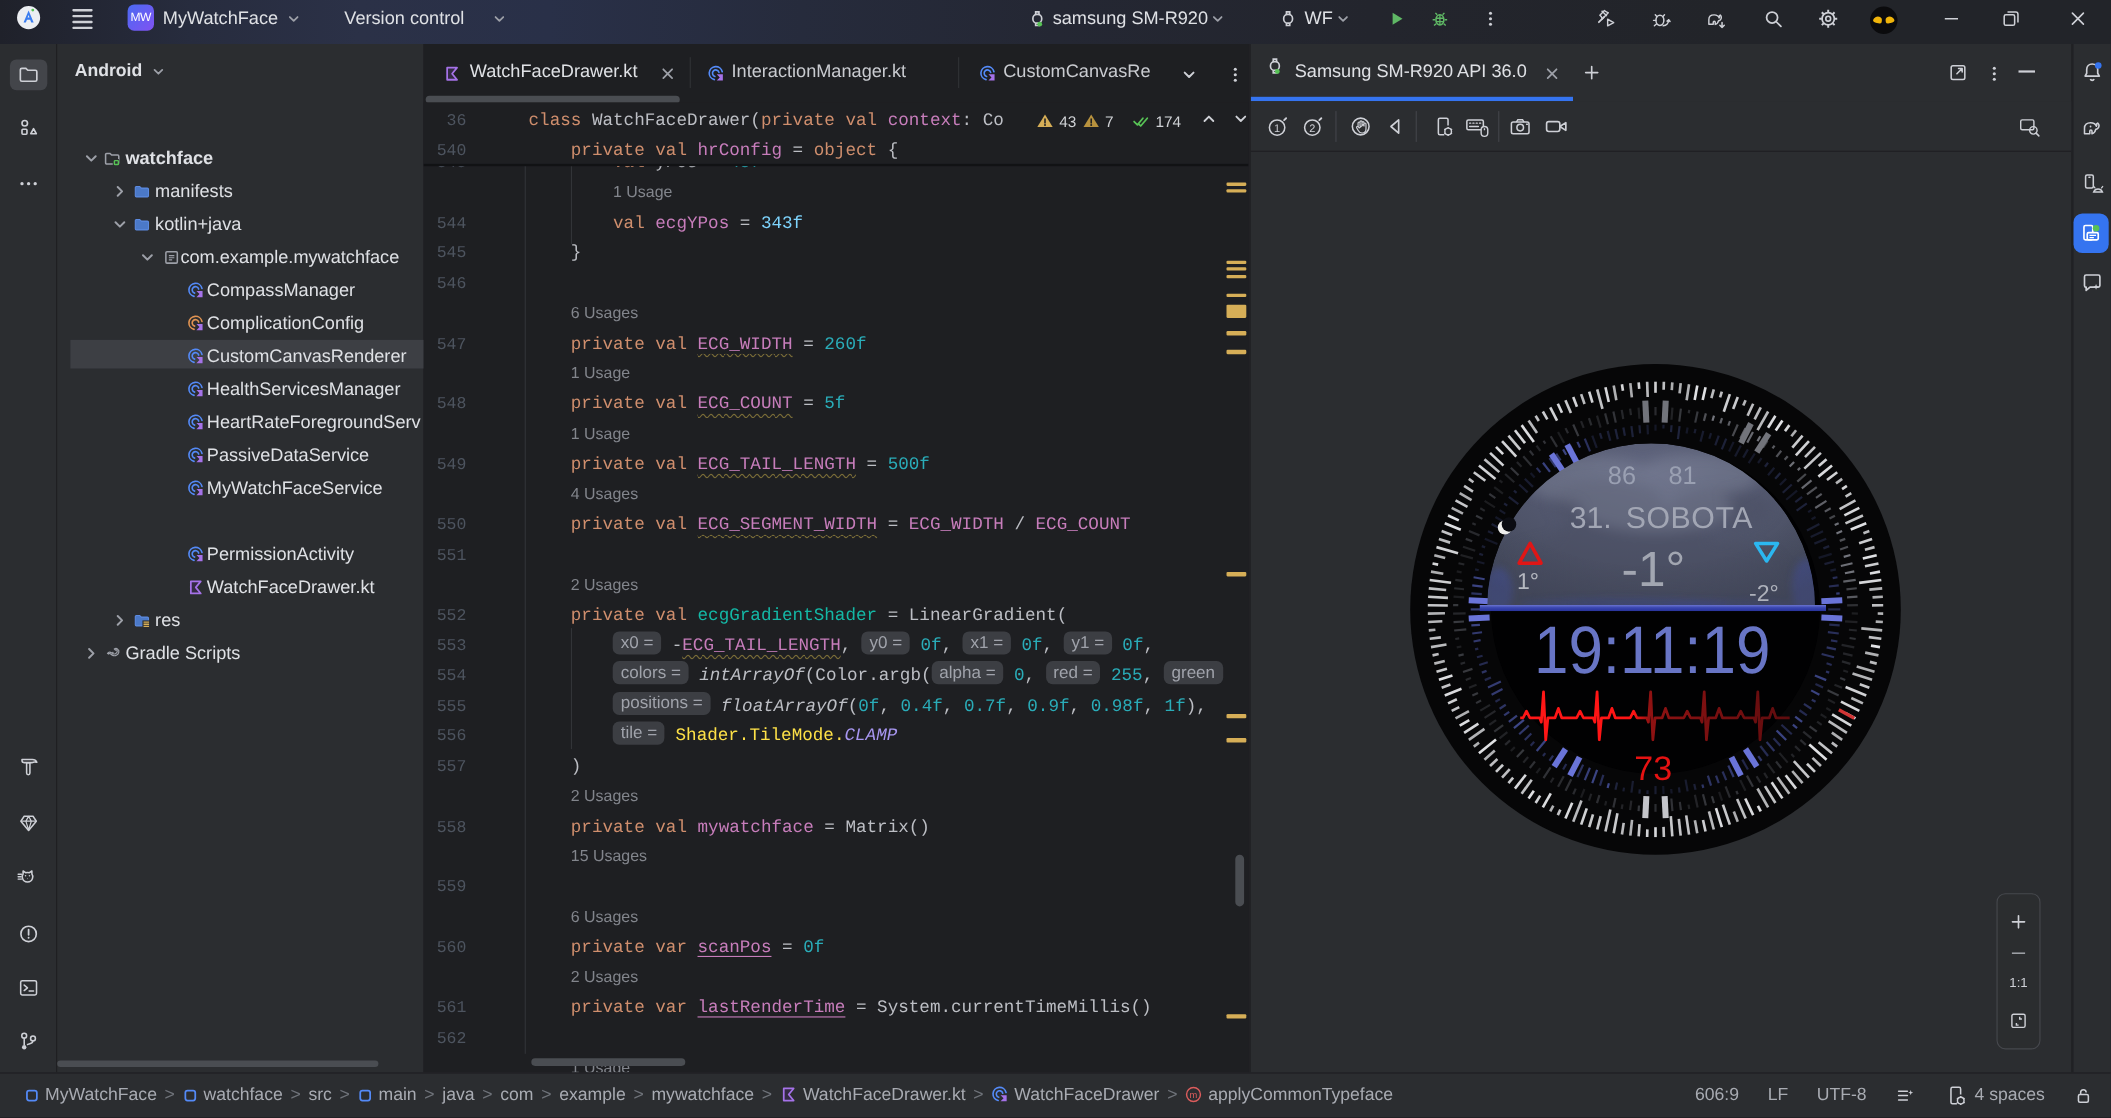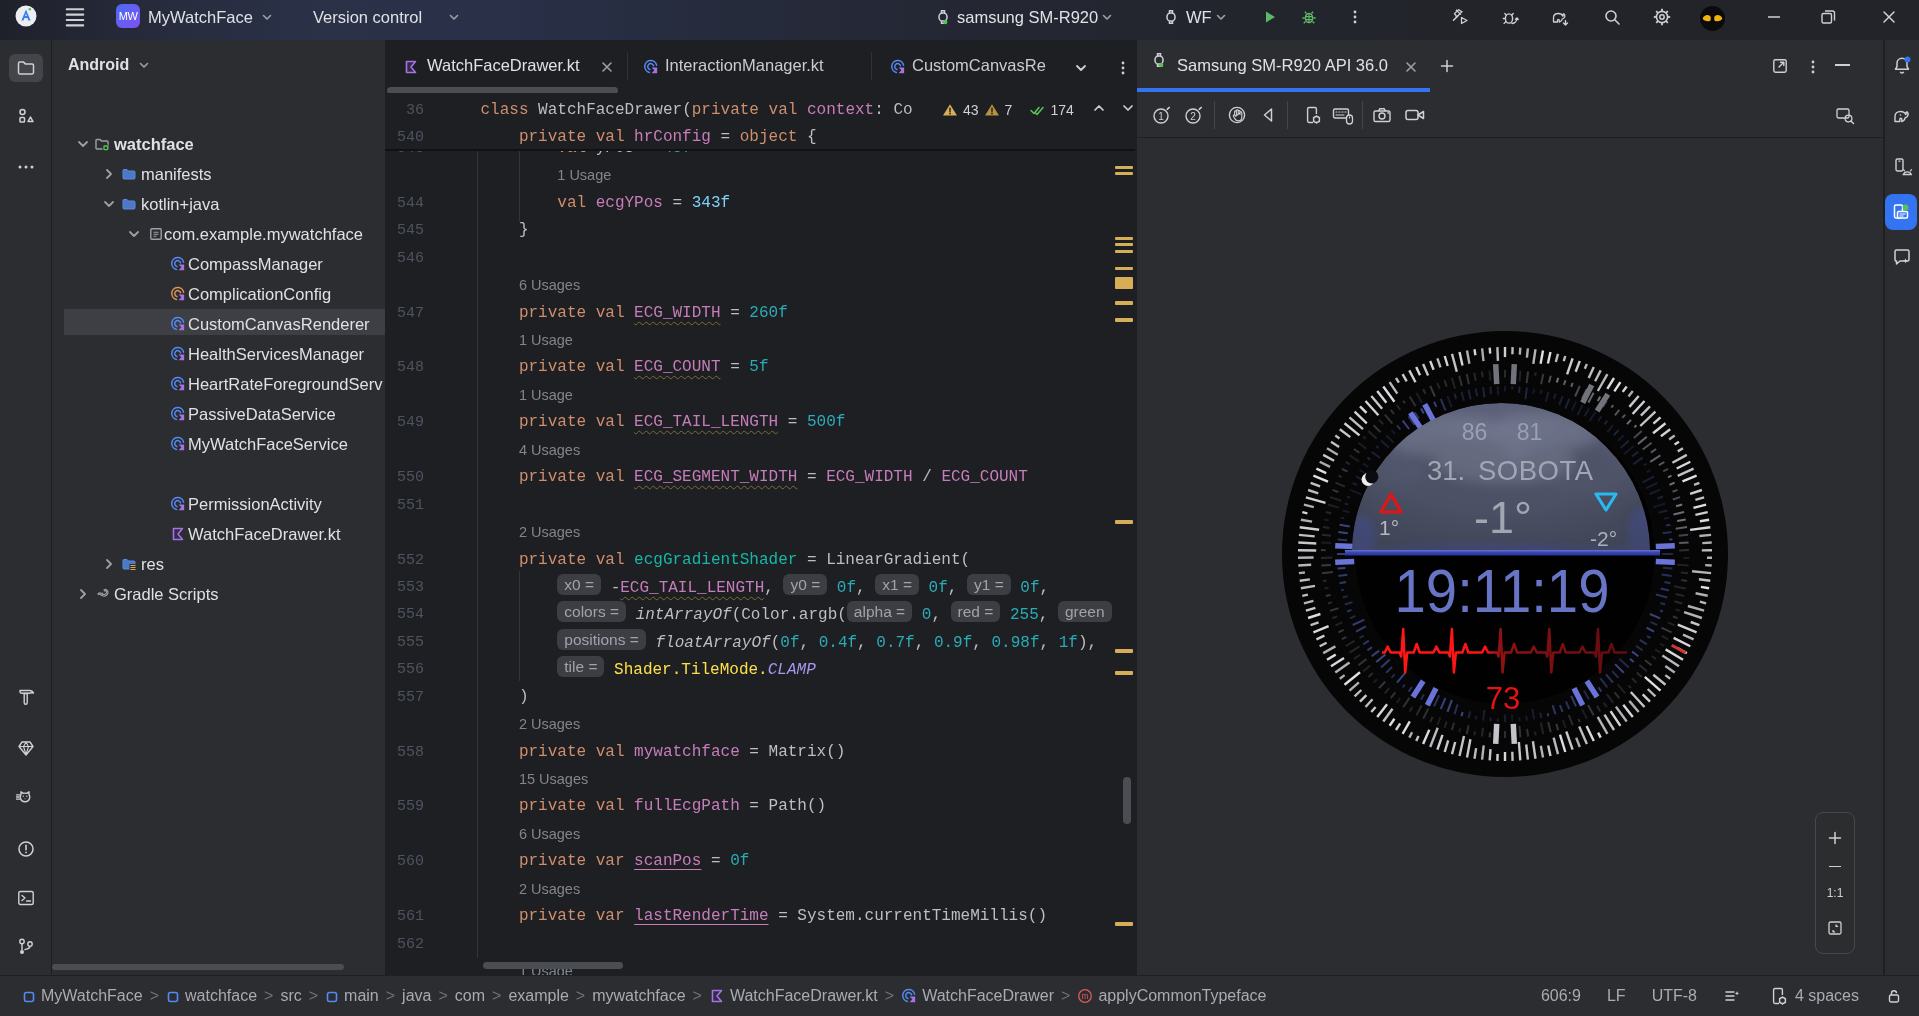--- a/index.html
+++ b/index.html
@@ -375,21 +375,20 @@
     <div class="cl" style="top:588.7px;left:95.5px"><span style="white-space:pre"></span><span class="ci" style="padding-left:76.8px"><span class="chip">positions =</span> <span style="color:#bcbec4;font-style:italic;">floatArrayOf</span><span style="color:#bcbec4;">(</span><span style="color:#2aacb8;">0f</span><span style="color:#bcbec4;">, </span><span style="color:#2aacb8;">0.4f</span><span style="color:#bcbec4;">, </span><span style="color:#2aacb8;">0.7f</span><span style="color:#bcbec4;">, </span><span style="color:#2aacb8;">0.9f</span><span style="color:#bcbec4;">, </span><span style="color:#2aacb8;">0.98f</span><span style="color:#bcbec4;">, </span><span style="color:#2aacb8;">1f</span><span style="color:#bcbec4;">),</span></span></div>
     <div class="ln" style="top:616.2px">556</div>
     <div class="cl" style="top:616.2px;left:95.5px"><span style="white-space:pre"></span><span class="ci" style="padding-left:76.8px"><span class="chip">tile =</span> <span style="color:#fde047;">Shader.TileMode.</span><span style="color:#a796f0;font-style:italic;">CLAMP</span></span></div>
     <div class="ln" style="top:643.6px">557</div>
     <div class="cl" style="top:643.6px;left:95.5px"><span style="white-space:pre"></span><span class="ci" style="padding-left:38.4px"><span style="color:#bcbec4;">)</span></span></div>
     <div class="inlay" style="top:671.0px;left:133.9px">2 Usages</div>
     <div class="ln" style="top:698.5px">558</div>
     <div class="cl" style="top:698.5px;left:95.5px"><span style="white-space:pre"></span><span class="ci" style="padding-left:38.4px"><span style="color:#cf8e6d;">private val </span><span style="color:#c77dbb;">mywatchface</span><span style="color:#bcbec4;"> = Matrix()</span></span></div>
     <div class="inlay" style="top:725.9px;left:133.9px">15 Usages</div>
     <div class="ln" style="top:753.3px">559</div>
-    <div class="cl" style="top:753.3px;left:95.5px"><span style="white-space:pre"></span><span class="ci" style="padding-left:38.4px"><span style="color:#cf8e6d;">private val </span><span style="color:#c77dbb;">fullEcgPath</span><span style="color:#bcbec4;"> = Path()</span></span></div>
     <div class="inlay" style="top:780.7px;left:133.9px">6 Usages</div>
     <div class="ln" style="top:808.2px">560</div>
     <div class="cl" style="top:808.2px;left:95.5px"><span style="white-space:pre"></span><span class="ci" style="padding-left:38.4px"><span style="color:#cf8e6d;">private var </span><span style="color:#c77dbb;text-decoration:underline solid #c77dbb 1px;text-underline-offset:4px;">scanPos</span><span style="color:#bcbec4;"> = </span><span style="color:#2aacb8;">0f</span></span></div>
     <div class="inlay" style="top:835.6px;left:133.9px">2 Usages</div>
     <div class="ln" style="top:863.0px">561</div>
     <div class="cl" style="top:863.0px;left:95.5px"><span style="white-space:pre"></span><span class="ci" style="padding-left:38.4px"><span style="color:#cf8e6d;">private var </span><span style="color:#c77dbb;text-decoration:underline solid #c77dbb 1px;text-underline-offset:4px;">lastRenderTime</span><span style="color:#bcbec4;"> = System.currentTimeMillis()</span></span></div>
     <div class="ln" style="top:890.5px">562</div>
     <div class="cl" style="top:890.5px;left:95.5px"><span style="white-space:pre"></span><span class="ci" style="padding-left:0.0px"></span></div>
     <div class="inlay" style="top:917.9px;left:133.9px">1 Usage</div>
     <div class="guide" style="left:91.5px;top:111px;height:807px;"></div>

